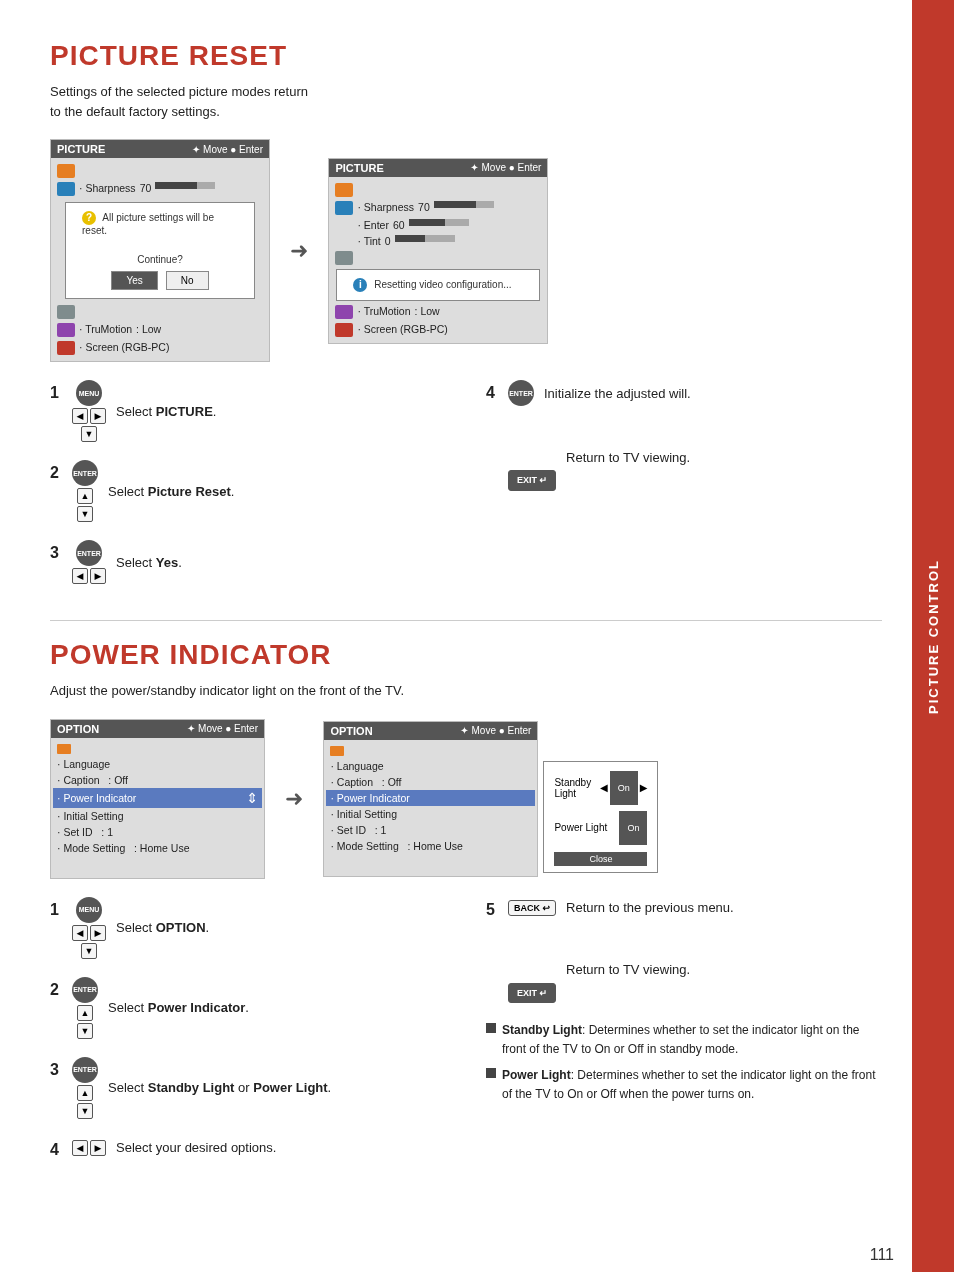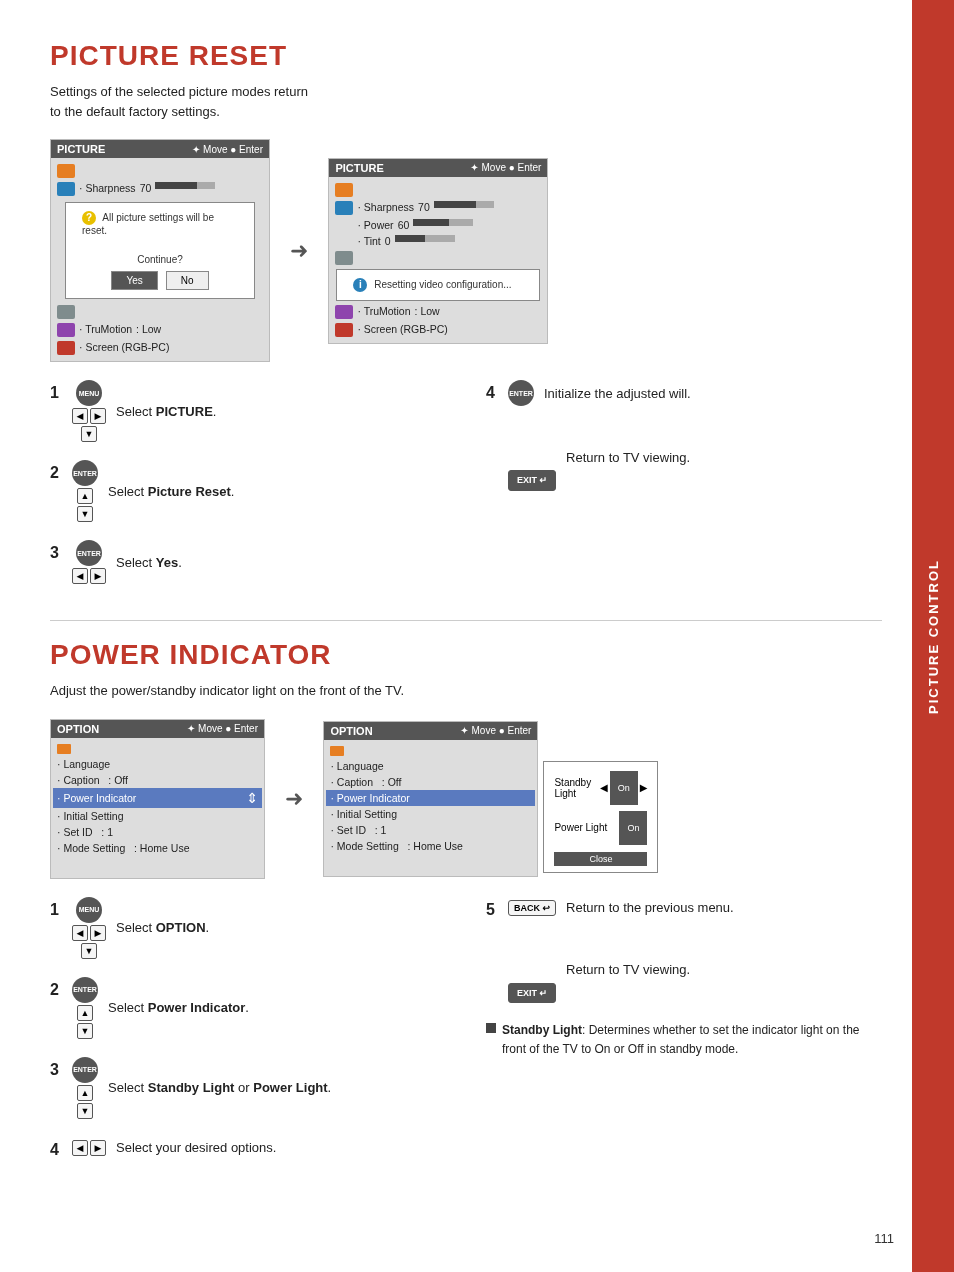--- a/index.html
+++ b/index.html
@@ -354,23 +354,23 @@
       width: 10px;
       height: 10px;
       background: #444;
       flex-shrink: 0;
       margin-top: 2px;
     }
 
     
     .page-number {
       position: absolute;
-      bottom: 26px;
+      bottom: 8px;
       right: 60px;
-      font-size: 13px;
+      font-size: 16px;
       color: #333;
     }
     .option-panel-wrapper {
       position: relative;
     }
   </style>
 </head>
 <body>
 
 <div class="sidebar">
@@ -446,21 +446,21 @@
           <div class="tv-menu-row">
             <span class="tv-menu-icon blue"></span>
             <span>· Sharpness</span>
             <span style="margin-left:4px;">70</span>
             <span class="progress-bar">
                 <span class="fill" style="width:70%;"></span>
               </span>
           </div>
           <div class="tv-menu-row">
             <span style="margin-left:22px;"></span>
-            <span>· Power</span>
+            <span>· Enter</span>
             <span style="margin-left:4px;">60</span>
             <span class="progress-bar">
                 <span class="fill" style="width:60%;"></span>
               </span>
           </div>
           <div class="tv-menu-row">
             <span style="margin-left:22px;"></span>
             <span>· Tint</span>
             <span style="margin-left:4px;">0</span>
             <span class="progress-bar">
@@ -680,20 +680,24 @@
           <span class="step-num"></span>
           <div class="btn-remote exit-btn">EXIT ↵</div>
           <span class="step-text">Return to TV viewing.</span>
         </div>
 
         <div class="bullets">
           <div class="bullet-item">
             <span class="bullet-square"></span>
             <span><strong>Standby Light</strong><span>: Determines whether to set the indicator light on the front of the TV to On or Off in standby mode.</span></span>
           </div>
+          <div class="bullet-item">
+            <span class="bullet-square"></span>
+            <span><strong>Power Light</strong><span>: Determines whether to set the indicator light on the front of the TV to On or Off when the power turns on.</span></span>
+          </div>
         </div>
       </div>
     </div>
   </div>
 
   <div class="page-number">111</div>
 
 </div>
 
 </body></html>

